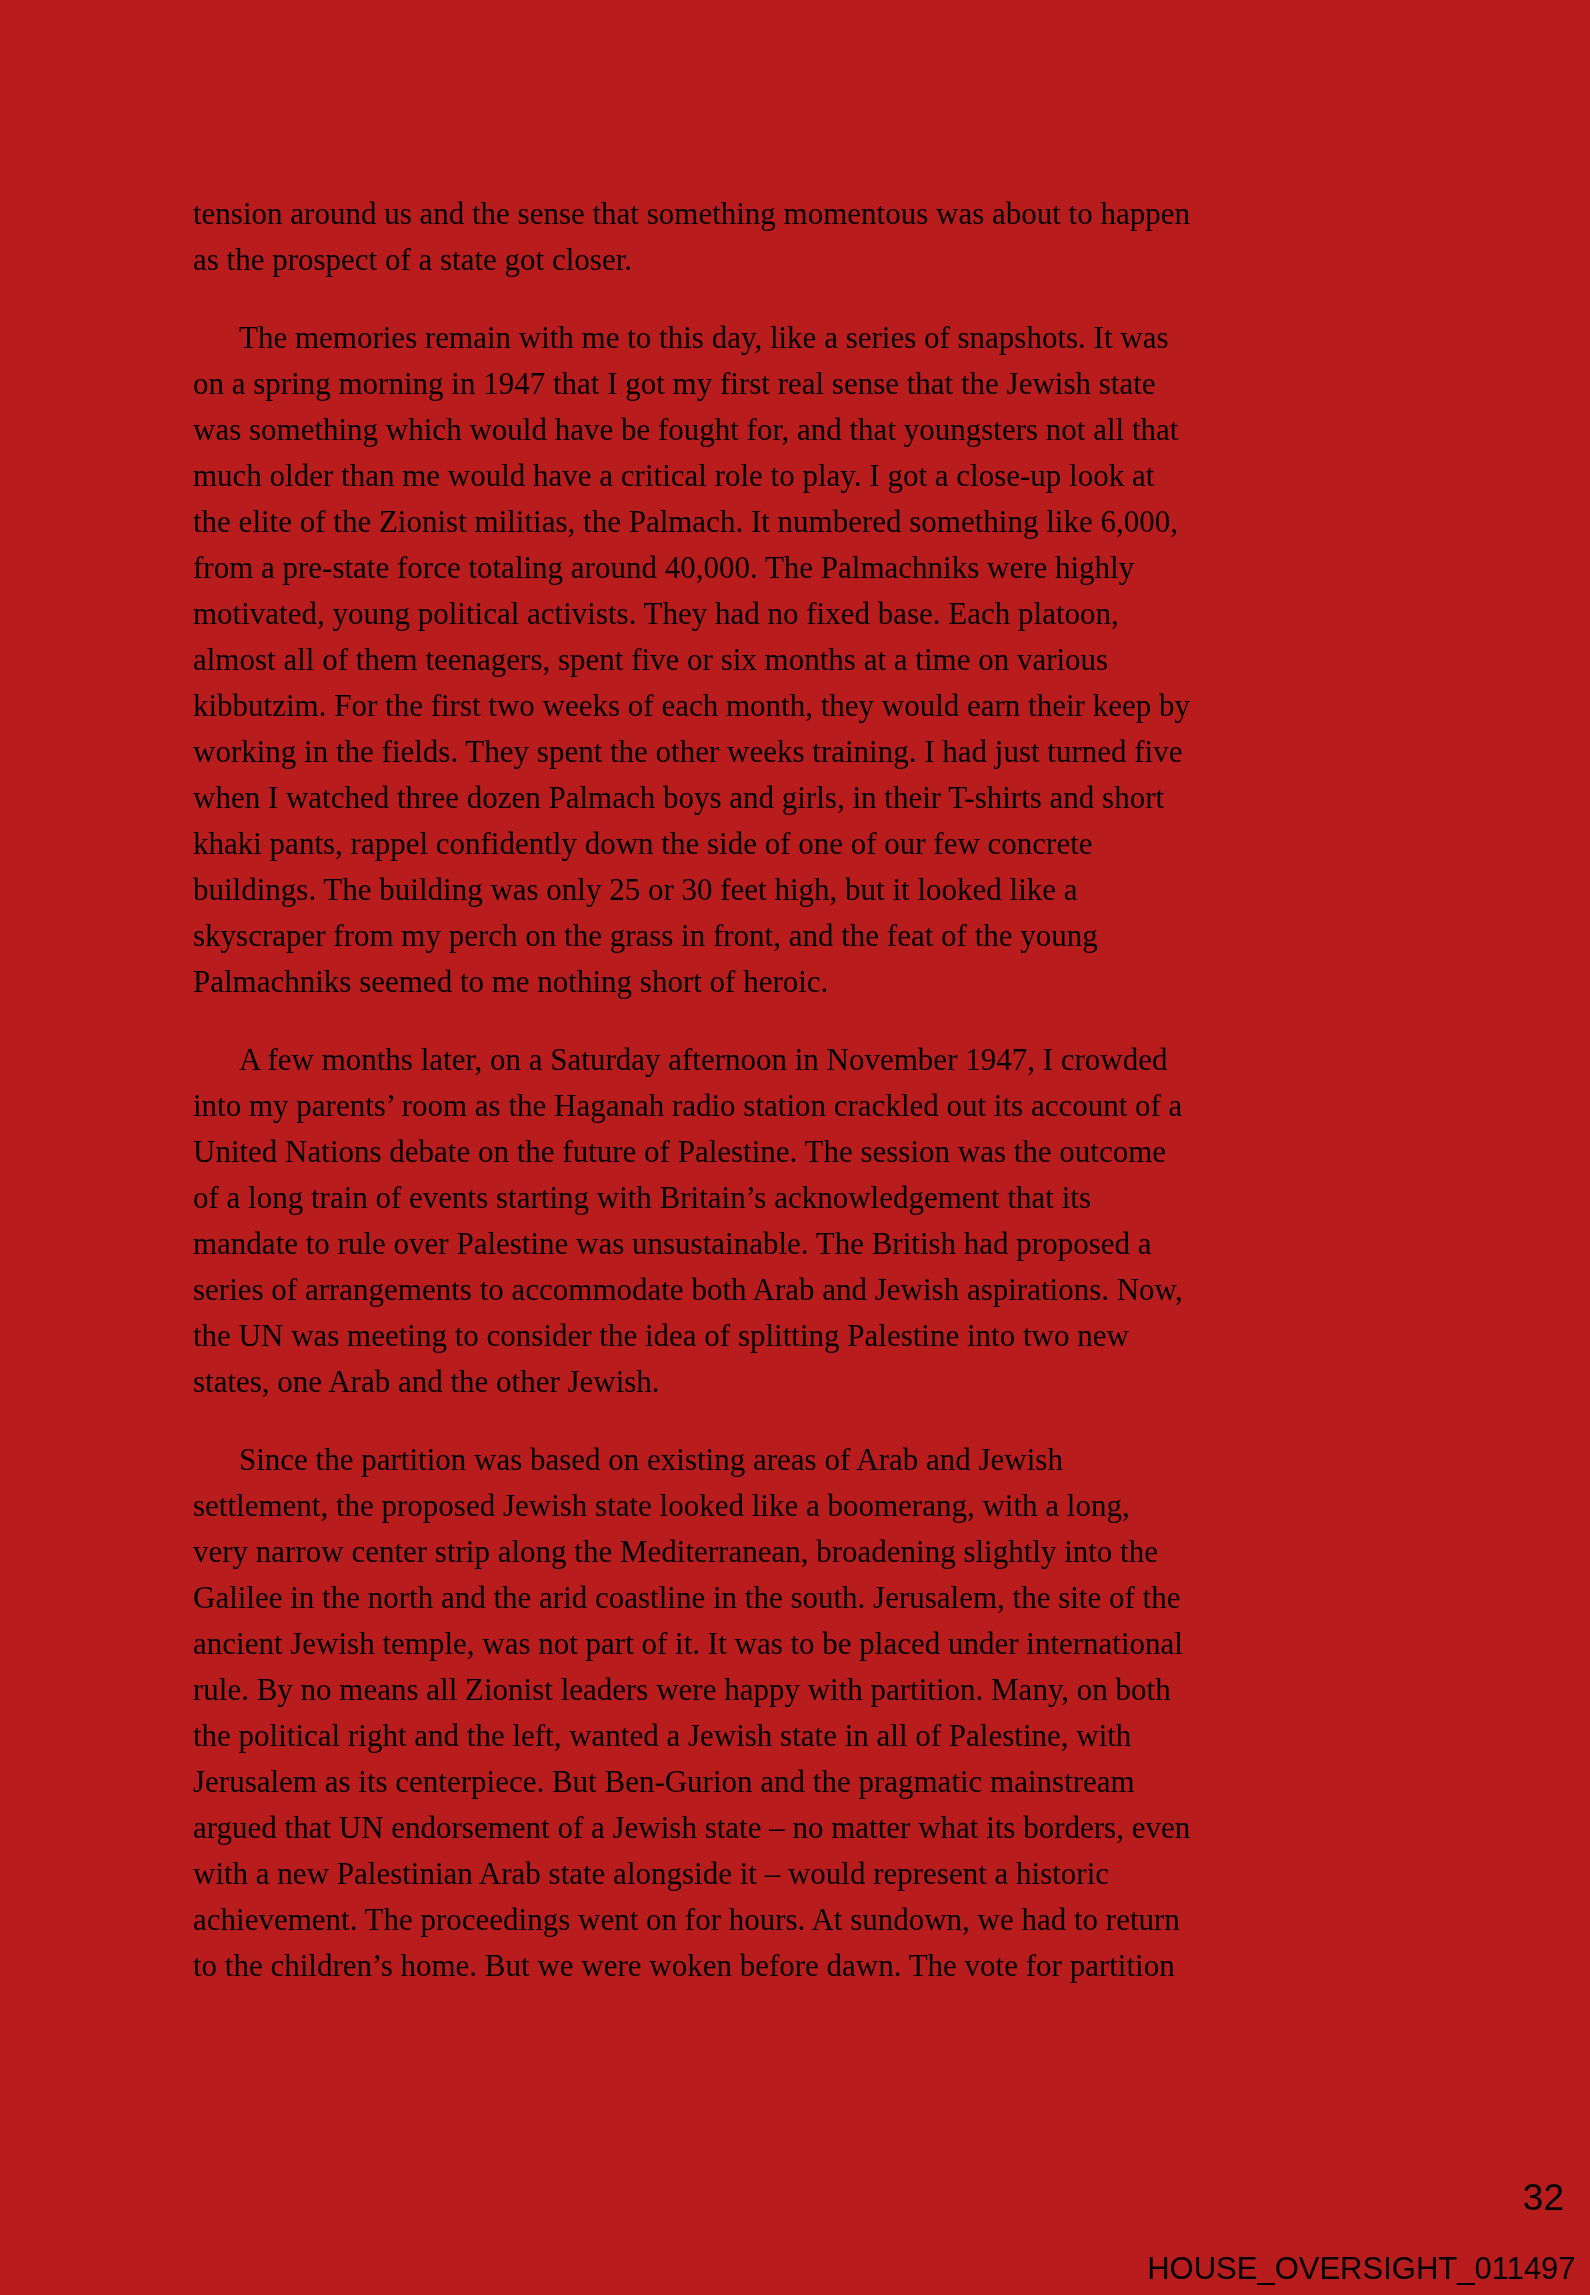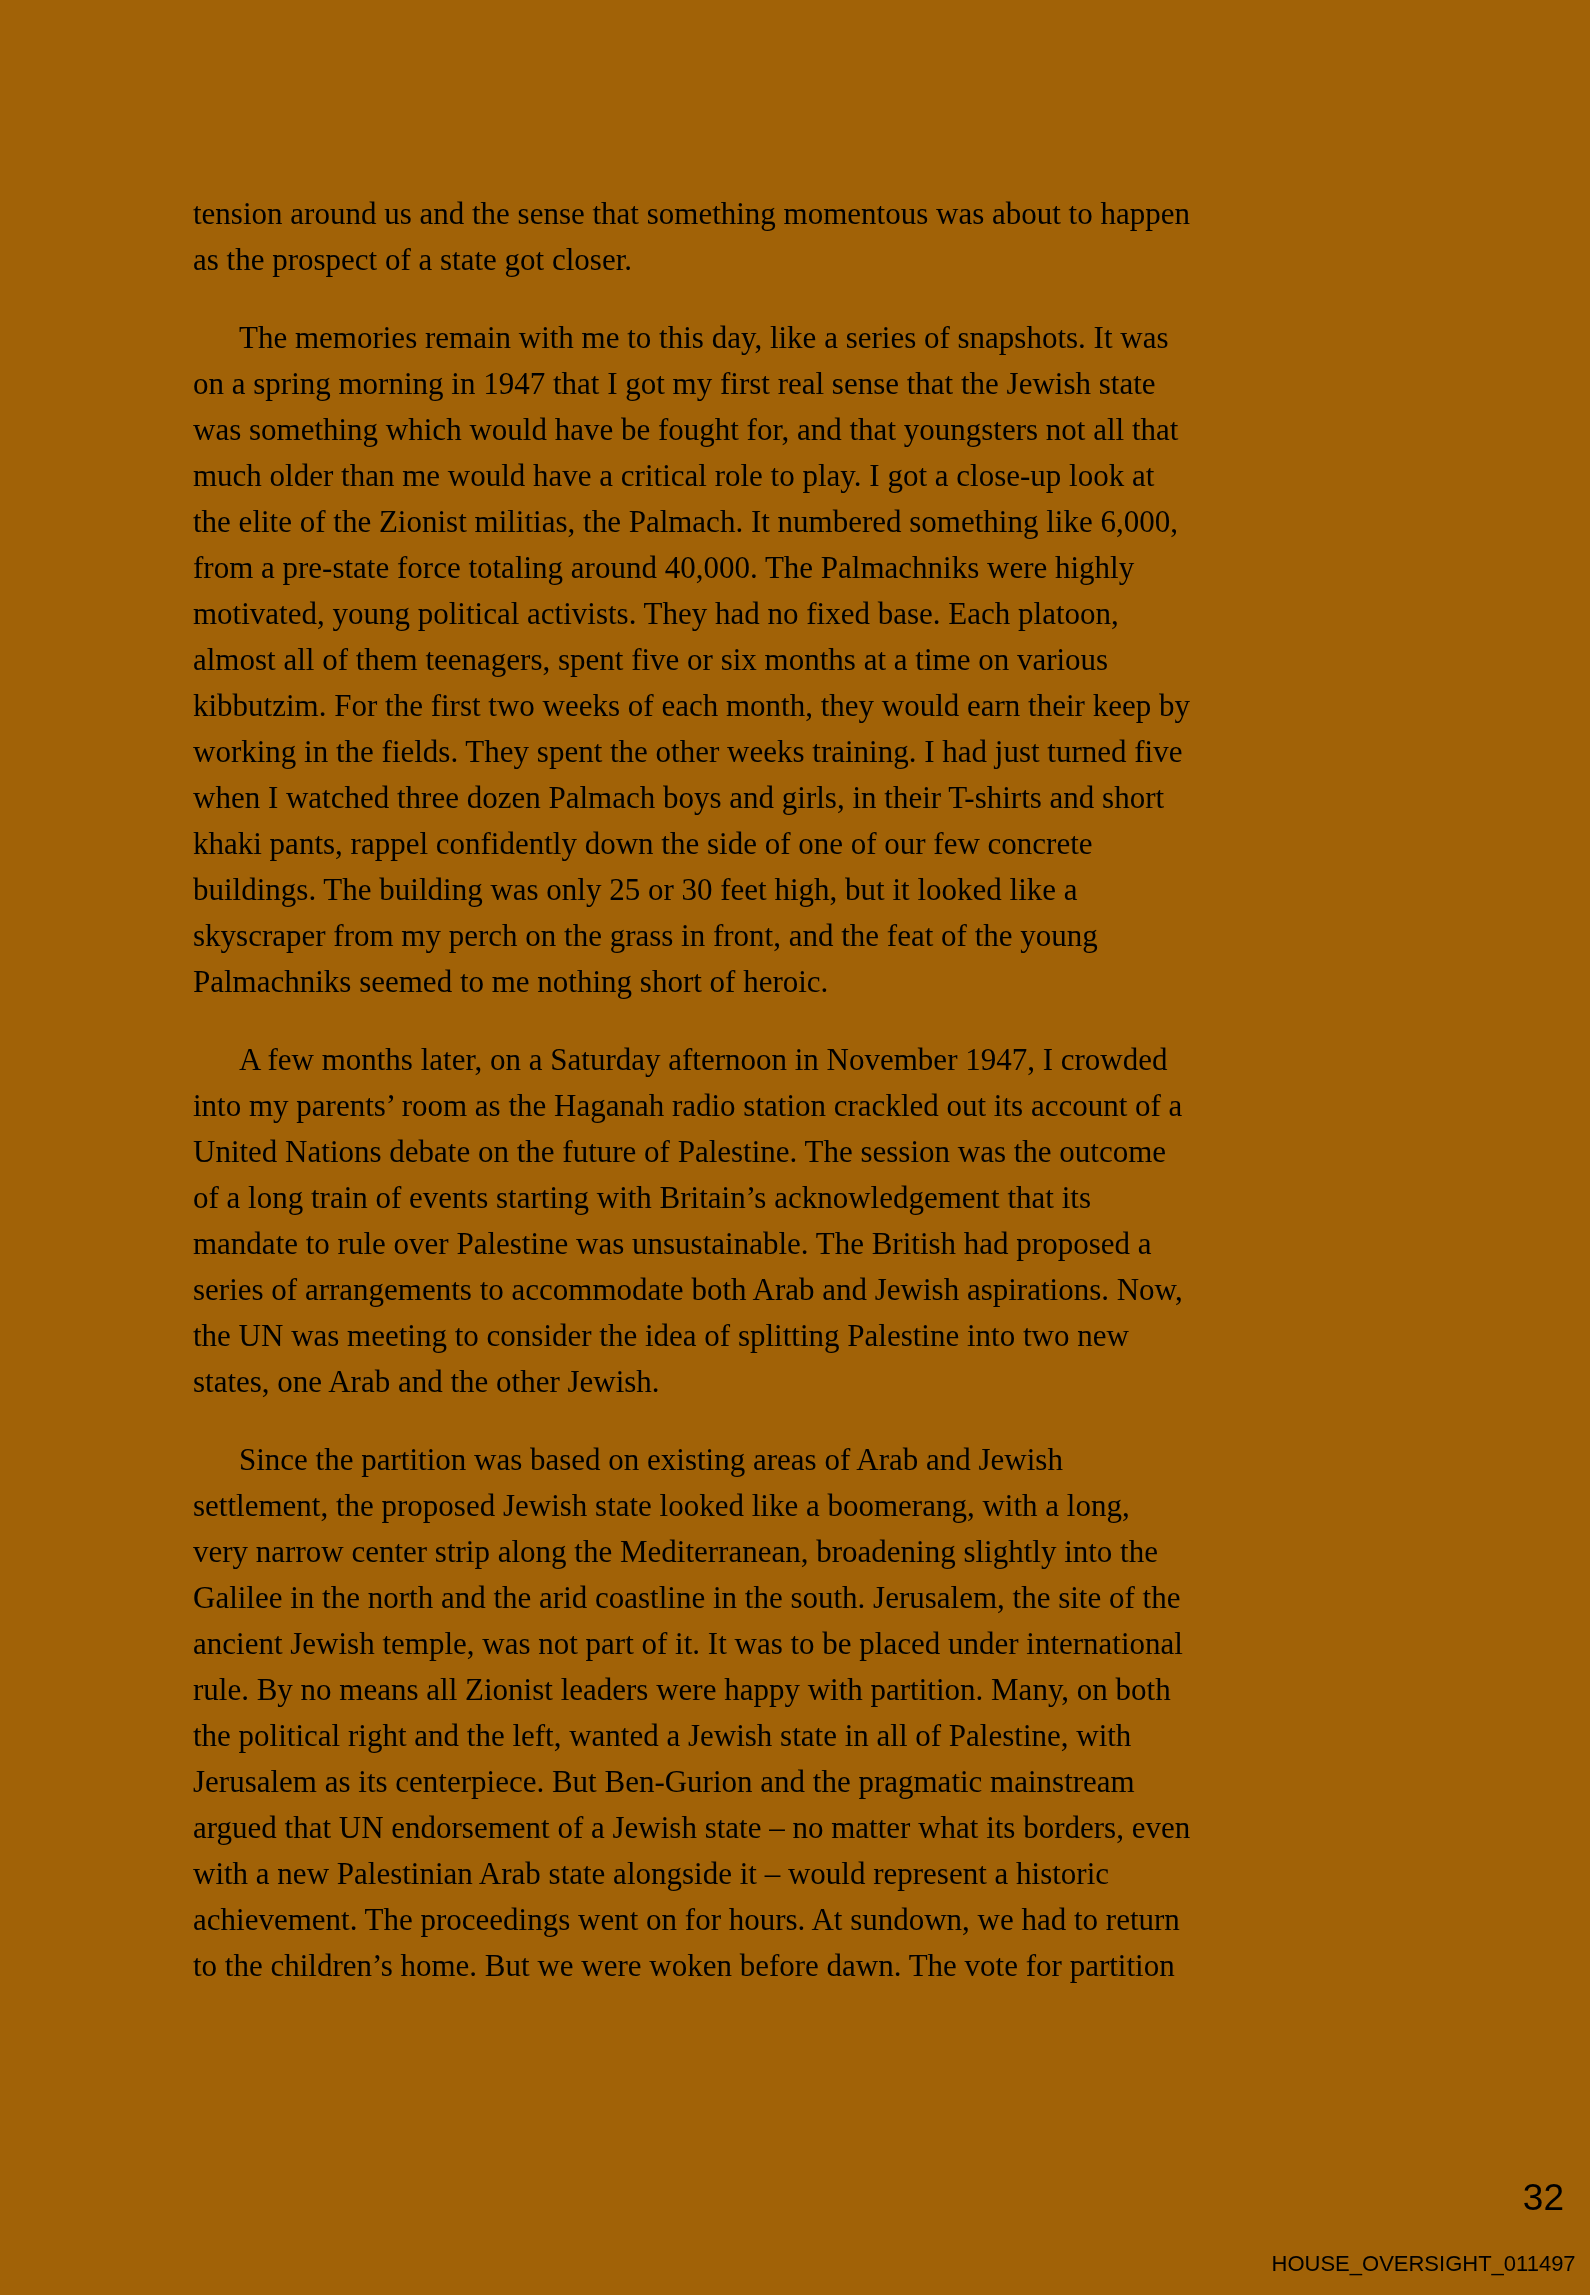--- a/index.html
+++ b/index.html
@@ -6,21 +6,21 @@
   body {
     width: 1591px;
     height: 2295px;
     background: #ffffff;
     position: relative;
     overflow: hidden;
   }
   .sheet {
     position: absolute;
     inset: 0;
-    background: #a16207;
+    background: #b91c1c;
   }
   .body-text {
     position: absolute;
     left: 193px;
     top: 191px;
     width: 1213px;
     font-family: "Liberation Serif", "DejaVu Serif", serif;
     font-size: 31px;
     line-height: 46px;
     color: #000000;
@@ -41,21 +41,21 @@
     font-family: "Liberation Sans", "DejaVu Sans", sans-serif;
     font-size: 37px;
     line-height: 1;
     color: #000000;
   }
   .bates-stamp {
     position: absolute;
     top: 2252px;
     right: 15.4px;
     font-family: "Liberation Sans", "DejaVu Sans", sans-serif;
-    font-size: 22px;
+    font-size: 31px;
     line-height: 1.1;
     color: #000000;
   }
 </style>
 </head>
 <body>
 
 <main class="sheet">
 
   <section class="body-text">

